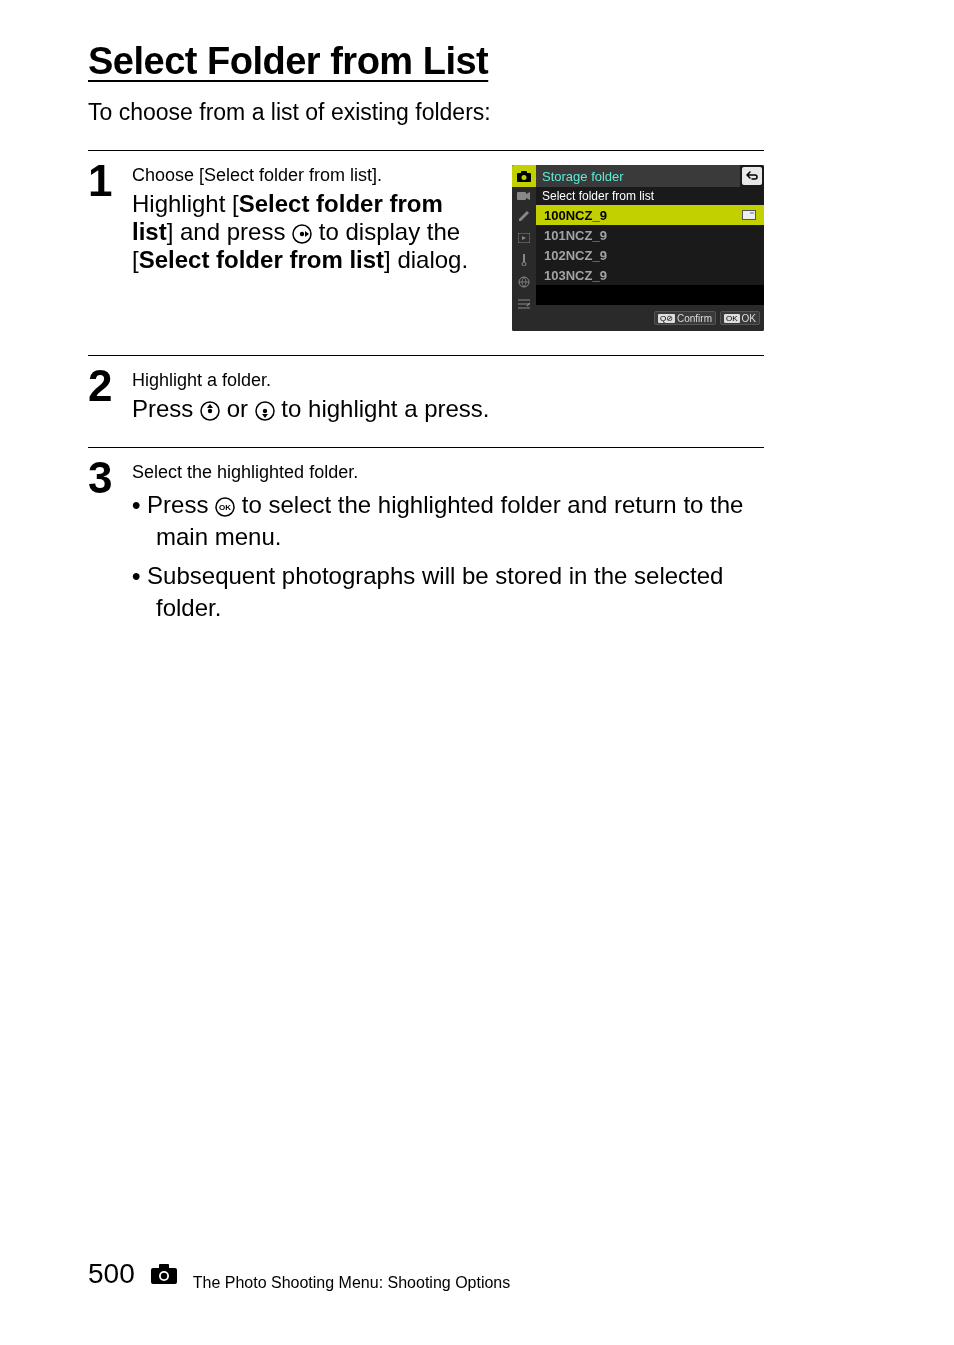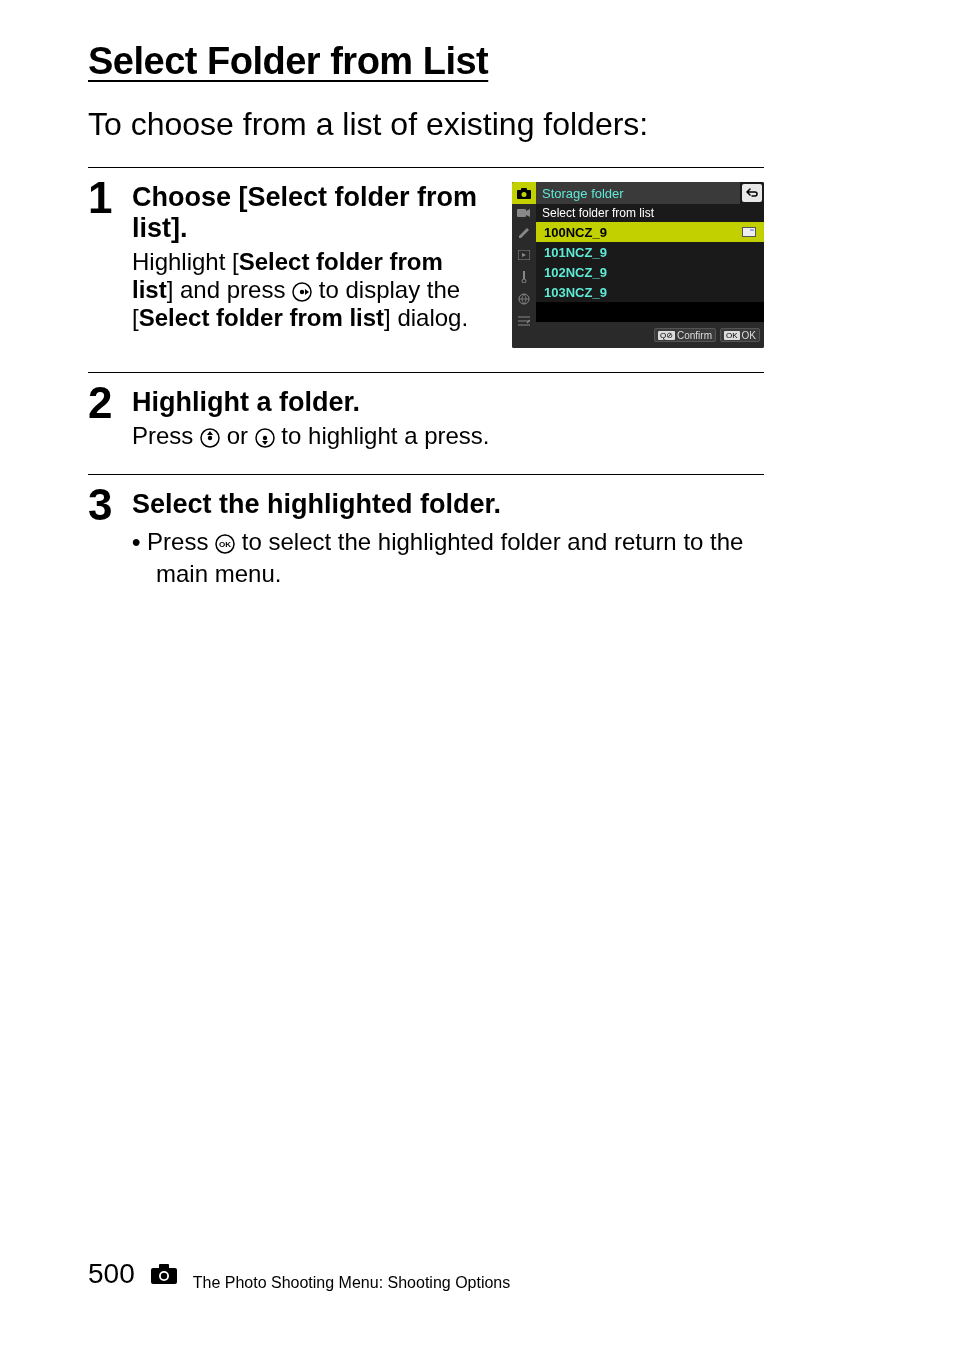--- a/index.html
+++ b/index.html
@@ -1,25 +1,25 @@
 <!DOCTYPE html>
 <html><head>
 <meta charset="utf-8">
 <style>
   * { box-sizing: border-box; margin: 0; padding: 0; }
   html, body { width: 954px; height: 1345px; background: #fff; font-family: "Helvetica Neue", Arial, sans-serif; color: #000; }
   .page { position: relative; width: 852px; height: 1345px; padding: 40px 88px 0 88px; }
 
   .title { font-size: 38px; font-weight: 700; text-decoration: underline; text-underline-offset: 6px; text-decoration-thickness: 2px; letter-spacing: -0.5px; }
-  .subtitle { font-size: 32px; margin-top: 23px; }
+  .subtitle { font-size: 23px; margin-top: 16px; }
 
   .step-block { border-top: 1px solid #000; margin-top: 24px; padding-top: 8px; display: flex; flex-wrap: wrap; }
   .step-num { font-size: 44px; font-weight: 700; width: 44px; flex: 0 0 44px; line-height: 1; }
   .step-body { flex: 1 1 0; padding-top: 6px; }
-  .step-head { font-size: 27px; font-weight: 700; }
+  .step-head { font-size: 18px; font-weight: 400; }
   .step-text { font-size: 24px; margin-top: 4px; }
 
   .step1-row { display: flex; gap: 16px; }
   .step1-left { flex: 1 1 0; padding-right: 6px; }
   .bold-inline { font-weight: 700; }
 
   .glyph { display: inline-block; vertical-align: middle; }
   .glyph svg { display: block; }
 
   ul.bullets { list-style: none; margin-top: 6px; }
@@ -37,21 +37,21 @@
   .menu-sub .icon-col { width: 24px; background: #2a2a2a; }
   .menu-sub-text { flex: 1; background: #1a1a1a; color: #fff; font-size: 12px; padding: 2px 6px; }
   .menu-body { display: flex; }
   .icon-strip { width: 24px; background: #2a2a2a; display: flex; flex-direction: column; align-items: center; }
   .icon-strip .ic { width: 24px; height: 22px; display: flex; align-items: center; justify-content: center; color: #888; font-size: 10px; }
   .folder-list { flex: 1; }
   .folder-row { height: 20px; display: flex; align-items: center; padding: 0 8px; font-size: 13px; font-weight: 700; }
   .folder-row.sel { background: #c3d000; color: #000000; justify-content: space-between; }
   .folder-row.sel .card-ico { width: 14px; height: 10px; background: #eee; border: 1px solid #555; position: relative; }
   .folder-row.sel .card-ico::after { content: ""; position: absolute; right: 1px; top: 1px; width: 4px; height: 2px; background: #9ad; }
-  .folder-row.norm { background: #1a1a1a; color: #5eead4; }
+  .folder-row.norm { background: #1a1a1a; color: #a3a3a3; }
   .folder-foot { height: 26px; background: #2a2a2a; display: flex; justify-content: flex-end; align-items: center; padding: 0 4px; gap: 4px; }
   .foot-btn { display: flex; align-items: center; background: #3a3a3a; color: #ddd; font-size: 10px; border: 1px solid #555; border-radius: 2px; padding: 0 3px; height: 14px; }
   .foot-btn .tag { background: #ddd; color: #000; font-size: 8px; padding: 0 2px; margin-right: 2px; border-radius: 1px; }
 
   
   .footer { position: absolute; bottom: 53px; left: 0; width: 100%; padding: 0 88px; display: flex; align-items: center; gap: 16px; }
   .page-num { font-size: 28px; }
   .foot-cam { display: inline-flex; }
   .foot-text { font-size: 16px; margin-top: 18px; }
 </style>
@@ -184,20 +184,21 @@
     <div class="step-num">3</div>
     <div class="step-body">
       <div class="step-head">Select the highlighted folder.</div>
       <ul class="bullets">
         <li>
           <span>Press </span><span class="glyph"><svg width="20" height="20" viewBox="0 0 20 20">
                 <circle cx="10" cy="10" r="9" fill="none" stroke="#000" stroke-width="1.5"></circle>
                 <text x="10" y="13" text-anchor="middle" font-size="8" font-weight="700" font-family="Arial">OK</text>
               </svg></span><span> to select the highlighted folder and return to the main menu.</span>
         </li>
+        <li>Subsequent photographs will be stored in the selected folder.</li>
       </ul>
     </div>
   </div>
 
   <div class="footer">
     <span class="page-num">500</span>
     <span class="foot-cam">
       <svg width="26" height="20" viewBox="0 0 26 20">
           <rect x="0" y="4" width="26" height="16" rx="2" fill="#000"></rect>
           <rect x="8" y="0" width="10" height="6" rx="1" fill="#000"></rect>

